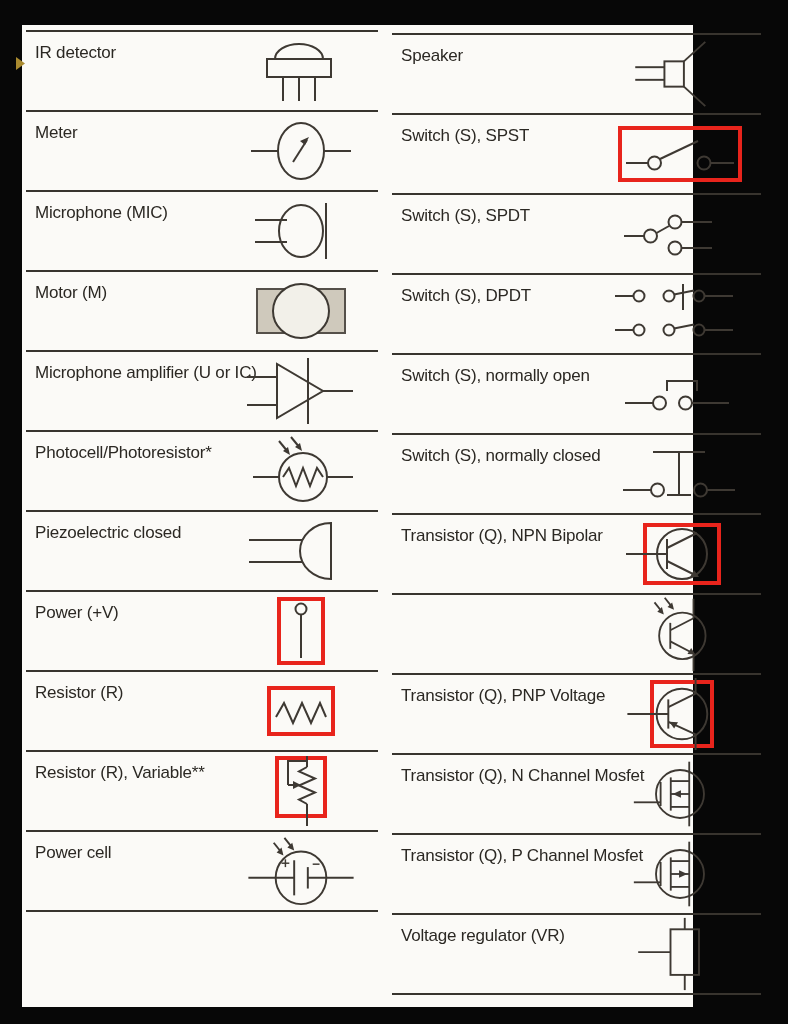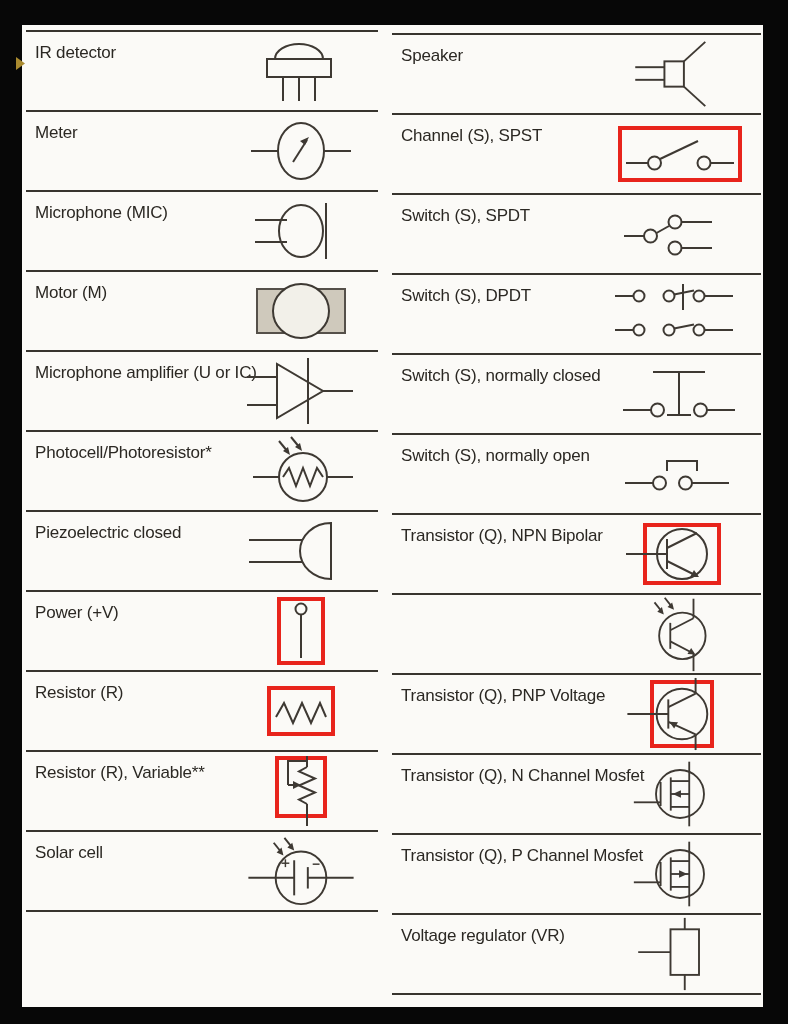--- a/index.html
+++ b/index.html
@@ -9,21 +9,21 @@
     --page:#fbfaf7;
     --surround:#070707;
   }
   *{margin:0;padding:0;box-sizing:border-box}
   body{
     width:788px;height:1024px;position:relative;overflow:hidden;
     background:var(--surround);
     font-family:"Liberation Sans", sans-serif;
   }
   .page{
-    position:absolute;left:22px;top:25px;width:741px;height:982px;
+    position:absolute;left:22px;top:25px;width:671px;height:982px;
     background:var(--page);
   }
   .edge-marker{
     position:absolute;left:16px;top:57px;width:9px;height:13px;
     background:#a98a2f;
     clip-path:polygon(0 0,100% 50%,0 100%);
   }
   .col{position:absolute}
   .col-l{left:4px;top:5px;width:352px}
   .col-r{left:370px;top:8px;width:369px}
@@ -179,21 +179,21 @@
           <path class="s" d="M34,13 L26,17.5 L42,24.5 L26,31.5 L42,38.5 L26,45.5 L34,50"></path>
           <line class="s" x1="34" y1="50" x2="34" y2="72"></line>
           <path class="s" d="M33,7 L15,7 L15,31"></path>
           <line class="s" x1="15" y1="31" x2="22" y2="31"></line>
           <polygon class="f" points="28,31 20,27 20,35"></polygon>
         </svg>
       </div>
     </div>
 
     <div class="row">
-      <div class="label">Solar cell</div>
+      <div class="label">Power cell</div>
       <div class="sym">
         <svg width="124" height="76" viewBox="0 0 124 78">
           <ellipse class="s" cx="62" cy="46" rx="26" ry="27"></ellipse>
           <line class="s" x1="8" y1="46" x2="55" y2="46"></line>
           <line class="s" x1="69" y1="46" x2="116" y2="46"></line>
           <line class="s" x1="55" y1="28" x2="55" y2="64"></line>
           <line class="s" x1="69" y1="35" x2="69" y2="57"></line>
           <line class="s1" x1="42" y1="31" x2="50" y2="31"></line>
           <line class="s1" x1="46" y1="27" x2="46" y2="35"></line>
           <line class="s1" x1="74" y1="32" x2="81" y2="32"></line>
@@ -216,21 +216,21 @@
           <rect class="s" x="44" y="24" width="20" height="26"></rect>
           <line class="s" x1="14" y1="30" x2="44" y2="30"></line>
           <line class="s" x1="14" y1="43" x2="44" y2="43"></line>
           <line class="s" x1="64" y1="24" x2="86" y2="4"></line>
           <line class="s" x1="64" y1="50" x2="86" y2="70"></line>
         </svg>
       </div>
     </div>
 
     <div class="row">
-      <div class="label">Channel (S), SPST</div>
+      <div class="label">Switch (S), SPST</div>
       <div class="sym">
         <div class="hlbox" style="width:124px;height:56px"></div>
         <svg width="112" height="42" viewBox="0 0 112 42">
           <line class="s" x1="2" y1="30" x2="24" y2="30"></line>
           <circle class="s" cx="30.5" cy="30" r="6.5"></circle>
           <line class="s" x1="36" y1="26" x2="74" y2="8"></line>
           <circle class="s" cx="80" cy="30" r="6.5"></circle>
           <line class="s" x1="86.5" y1="30" x2="110" y2="30"></line>
         </svg>
       </div>
@@ -266,43 +266,43 @@
           <circle class="s" cx="24" cy="46" r="5.5"></circle>
           <circle class="s" cx="54" cy="46" r="5.5"></circle>
           <line class="s" x1="59" y1="44.5" x2="79" y2="40.5"></line>
           <circle class="s" cx="84" cy="46" r="5.5"></circle>
           <line class="s" x1="89.5" y1="46" x2="118" y2="46"></line>
         </svg>
       </div>
     </div>
 
     <div class="row">
+      <div class="label">Switch (S), normally open</div>
+      <div class="sym">
+        <svg width="118" height="38" viewBox="0 0 118 38">
+          <path class="s" d="M46,16 L46,6 L76,6 L76,16"></path>
+          <line class="s" x1="4" y1="28" x2="32" y2="28"></line>
+          <circle class="s" cx="38.5" cy="28" r="6.5"></circle>
+          <circle class="s" cx="64.5" cy="28" r="6.5"></circle>
+          <line class="s" x1="71" y1="28" x2="108" y2="28"></line>
+        </svg>
+      </div>
+    </div>
+
+    <div class="row">
       <div class="label">Switch (S), normally closed</div>
       <div class="sym">
         <svg width="118" height="56" viewBox="0 0 118 56">
           <line class="s" x1="32" y1="6" x2="84" y2="6"></line>
           <line class="s" x1="58" y1="6" x2="58" y2="49"></line>
           <line class="s" x1="2" y1="44" x2="30" y2="44"></line>
           <circle class="s" cx="36.5" cy="44" r="6.5"></circle>
           <circle class="s" cx="79.5" cy="44" r="6.5"></circle>
           <line class="s" x1="86" y1="44" x2="114" y2="44"></line>
           <line class="s" x1="46" y1="49" x2="70" y2="49"></line>
-        </svg>
-      </div>
-    </div>
-
-    <div class="row">
-      <div class="label">Switch (S), normally open</div>
-      <div class="sym">
-        <svg width="118" height="38" viewBox="0 0 118 38">
-          <path class="s" d="M46,16 L46,6 L76,6 L76,16"></path>
-          <line class="s" x1="4" y1="28" x2="32" y2="28"></line>
-          <circle class="s" cx="38.5" cy="28" r="6.5"></circle>
-          <circle class="s" cx="64.5" cy="28" r="6.5"></circle>
-          <line class="s" x1="71" y1="28" x2="108" y2="28"></line>
         </svg>
       </div>
     </div>
 
     <div class="row">
       <div class="label">Transistor (Q), NPN Bipolar</div>
       <div class="sym">
         <div class="hlbox" style="width:78px;height:62px;margin-left:2px"></div>
         <svg width="112" height="64" viewBox="0 0 112 64">
           <circle class="s" cx="58" cy="32" r="25"></circle>

